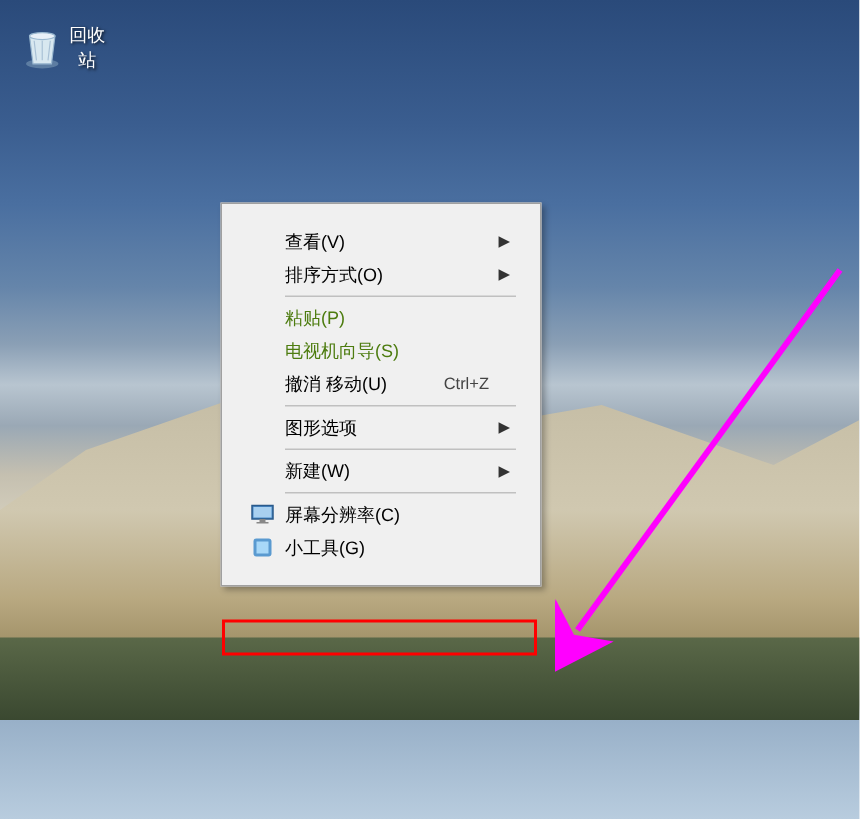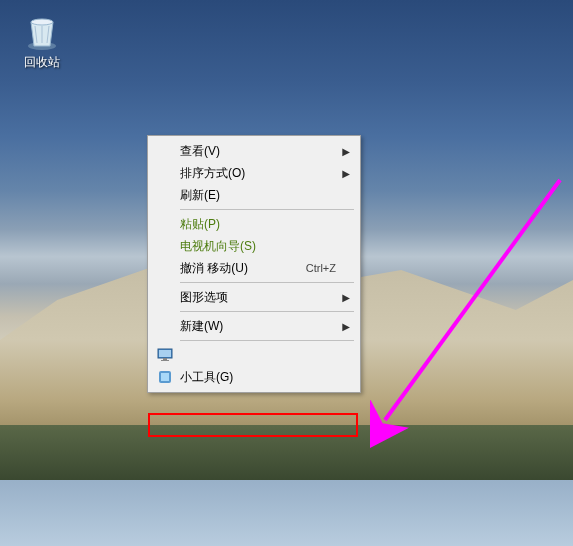--- a/index.html
+++ b/index.html
@@ -21,36 +21,36 @@
 .trees {
   position: absolute; top: 425px; left: 0; right: 0; height: 55px;
   background: linear-gradient(to bottom, #5a6848 0%, #3a4830 100%);
 }
 .water {
   position: absolute; top: 480px; left: 0; right: 0; bottom: 0;
   background: linear-gradient(to bottom, #98b0c8 0%, #b8ccde 100%);
 }
 .desktop-icon {
   position: absolute; top: 10px; left: 12px; width: 60px;
-  display: flex; flex-direction: column; align-items: center;
+  display: flex; flex-direction: row; align-items: center;
   cursor: pointer;
 }
 .recycle-bin {
   width: 42px; height: 42px; position: relative;
 }
 .recycle-bin svg { width: 100%; height: 100%; }
 .icon-label {
   color: #fff; font-size: 12px; text-align: center; margin-top: 2px;
   text-shadow: 1px 1px 2px rgba(0,0,0,0.8);
 }
 .context-menu {
   position: absolute; top: 135px; left: 147px; width: 214px;
   background: #f0f0f0; border: 1px solid #a0a0a0;
   box-shadow: 2px 2px 4px rgba(0,0,0,0.3);
-  padding: 4px;
+  padding: 14px;
 }
 .menu-item {
   display: flex; align-items: center; height: 22px;
   padding: 0 20px 0 28px; font-size: 12px; color: #000;
   position: relative; cursor: default;
 }
 .menu-item.disabled { color: #4d7c0f; }
 .menu-item .shortcut { margin-left: auto; color: #444; font-size: 11px; }
 .menu-item .submenu-arrow {
   position: absolute; right: 6px; font-size: 10px; color: #333;
@@ -94,23 +94,20 @@
 
   <div class="context-menu" id="ctx">
       <div class="menu-item">
         <span>查看(V)</span>
         <span class="submenu-arrow">▶</span>
       </div>
       <div class="menu-item">
         <span>排序方式(O)</span>
         <span class="submenu-arrow">▶</span>
       </div>
-      <div class="menu-item">
-        <span>刷新(E)</span>
-      </div>
       <div class="menu-sep"></div>
       <div class="menu-item disabled">
         <span>粘贴(P)</span>
       </div>
       <div class="menu-item disabled">
         <span>电视机向导(S)</span>
       </div>
       <div class="menu-item">
         <span>撤消 移动(U)</span>
         <span class="shortcut">Ctrl+Z</span>
@@ -128,20 +125,21 @@
       <div class="menu-sep"></div>
       <div class="menu-item">
         <span class="menu-icon">
           <svg width="16" height="16">
             <rect x="1" y="2" width="14" height="9" fill="#4a8ac8" stroke="#2a5a8a"></rect>
             <rect x="2" y="3" width="12" height="7" fill="#a8d0f0"></rect>
             <rect x="6" y="11" width="4" height="2" fill="#888"></rect>
             <rect x="4" y="13" width="8" height="1" fill="#888"></rect>
           </svg>
         </span>
+        <span>屏幕分辨率(C)</span>
       </div>
       <div class="menu-item">
         <span class="menu-icon">
           <svg width="16" height="16">
             <rect x="2" y="2" width="12" height="12" fill="#5a9ad0" rx="2"></rect>
             <rect x="4" y="4" width="8" height="8" fill="#a8d8f8"></rect>
           </svg>
         </span>
         <span>小工具(G)</span>
       </div>

